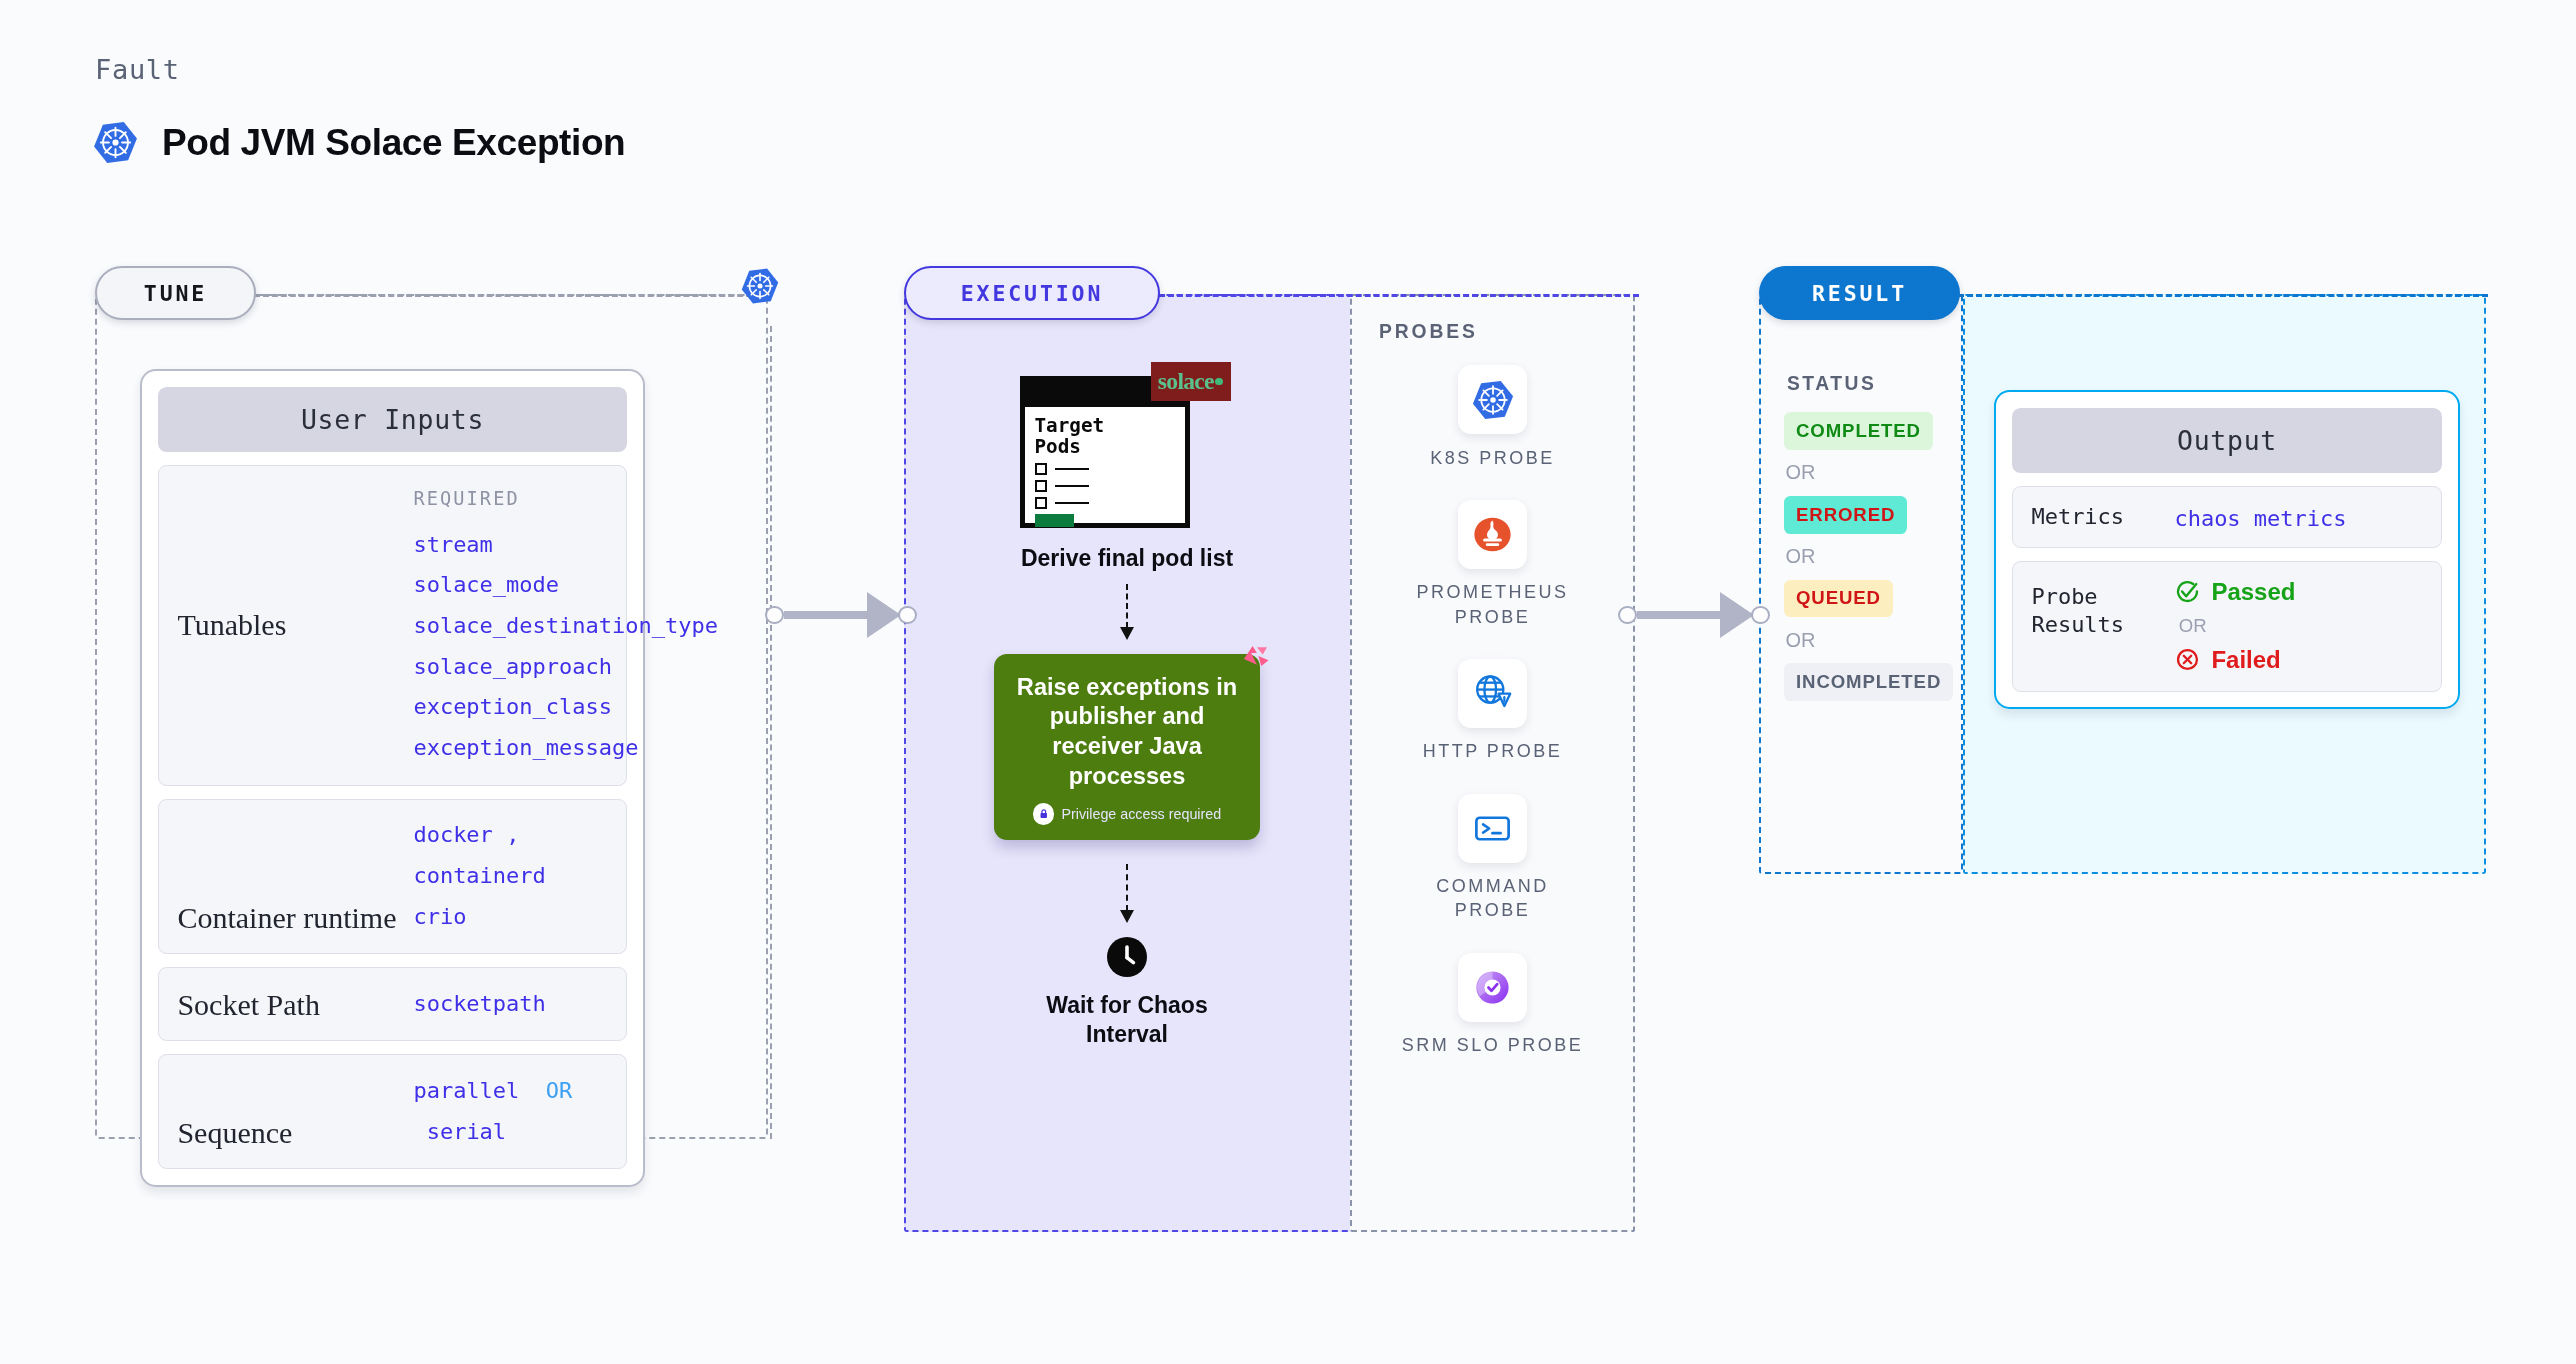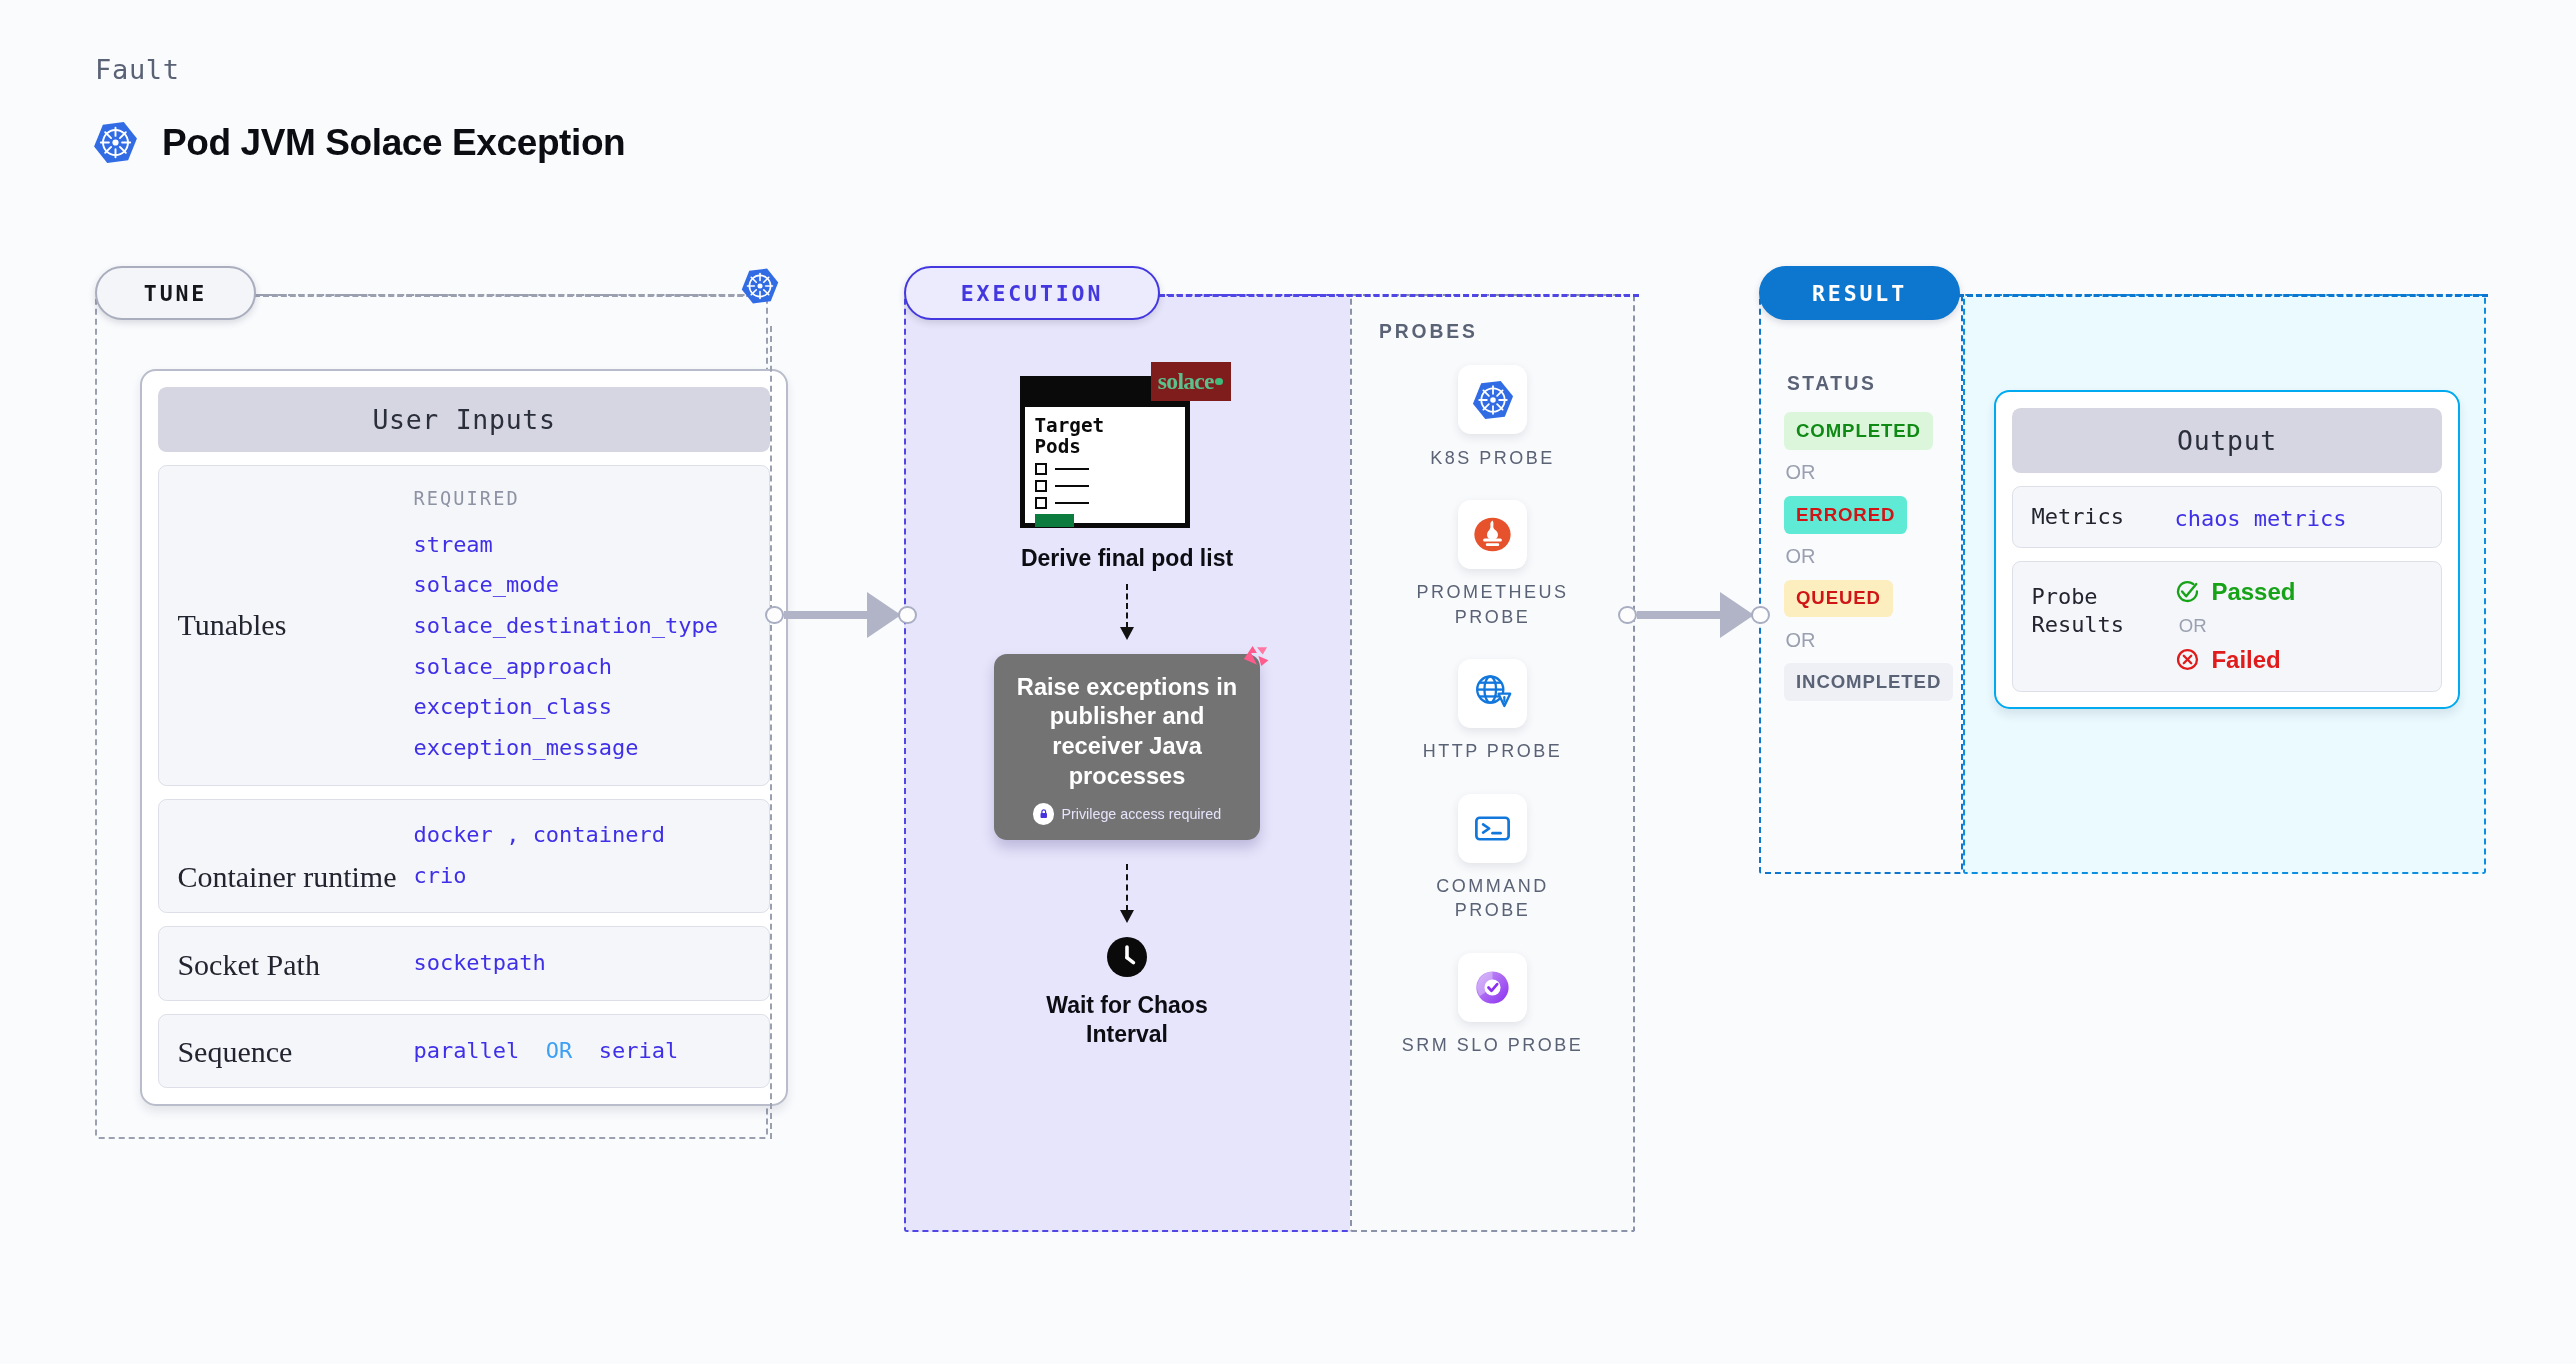--- a/index.html
+++ b/index.html
@@ -128,21 +128,21 @@
     color: #3f30e8; line-height: 1.85; flex: 1;
   }
   .req-tag {
     font-family: "DejaVu Sans Mono", monospace; font-size: 18.6px;
     color: #8e93a4; letter-spacing: 2.1px; display: block; margin-bottom: 8.6px;
   }
   .muted-or { color: #3da0f2; }
   .comma { color: #3f30e8; }
 
   
-  .card-userinputs { left: 140px; top: 369px; width: 648px; }
+  .card-userinputs { left: 140px; top: 369px; width: 505px; }
 
   
   .exec-col {
     position: absolute; left: 904px; top: 294px; width: 446px; height: 938px;
     display: flex; flex-direction: column; align-items: center;
     padding-top: 68px;
   }
   .targetpods-wrap { position: relative; width: 215px; height: 166px; }
   .targetpods {
     position: absolute; left: 0; top: 14.3px; width: 170px; height: 152px;
@@ -179,21 +179,21 @@
   .dash-down {
     width: 0; border-left: 2.9px dashed #111; height: 44px; margin: 11.5px 0 0 0;
     position: relative;
   }
   .dash-down::after {
     content: ""; position: absolute; left: -7.9px; bottom: -12px;
     border-left: 7.9px solid transparent; border-right: 7.9px solid transparent;
     border-top: 13px solid #111;
   }
   .exec-action {
-    position: relative; width: 266px; background: #737373; border-radius: 13px;
+    position: relative; width: 266px; background: #4d7c0f; border-radius: 13px;
     margin-top: 26px; padding: 18.6px 15.8px 15.8px 15.8px; text-align: center;
     box-shadow: 0 7.2px 13px rgba(40,30,120,0.22);
   }
   .exec-action-txt {
     font-family: "Liberation Sans", sans-serif; font-weight: 700;
     font-size: 23.6px; color: #ffffff; line-height: 1.26;
   }
   .priv-row {
     display: flex; align-items: center; justify-content: center; gap: 7.2px; margin-top: 11.5px;
   }

